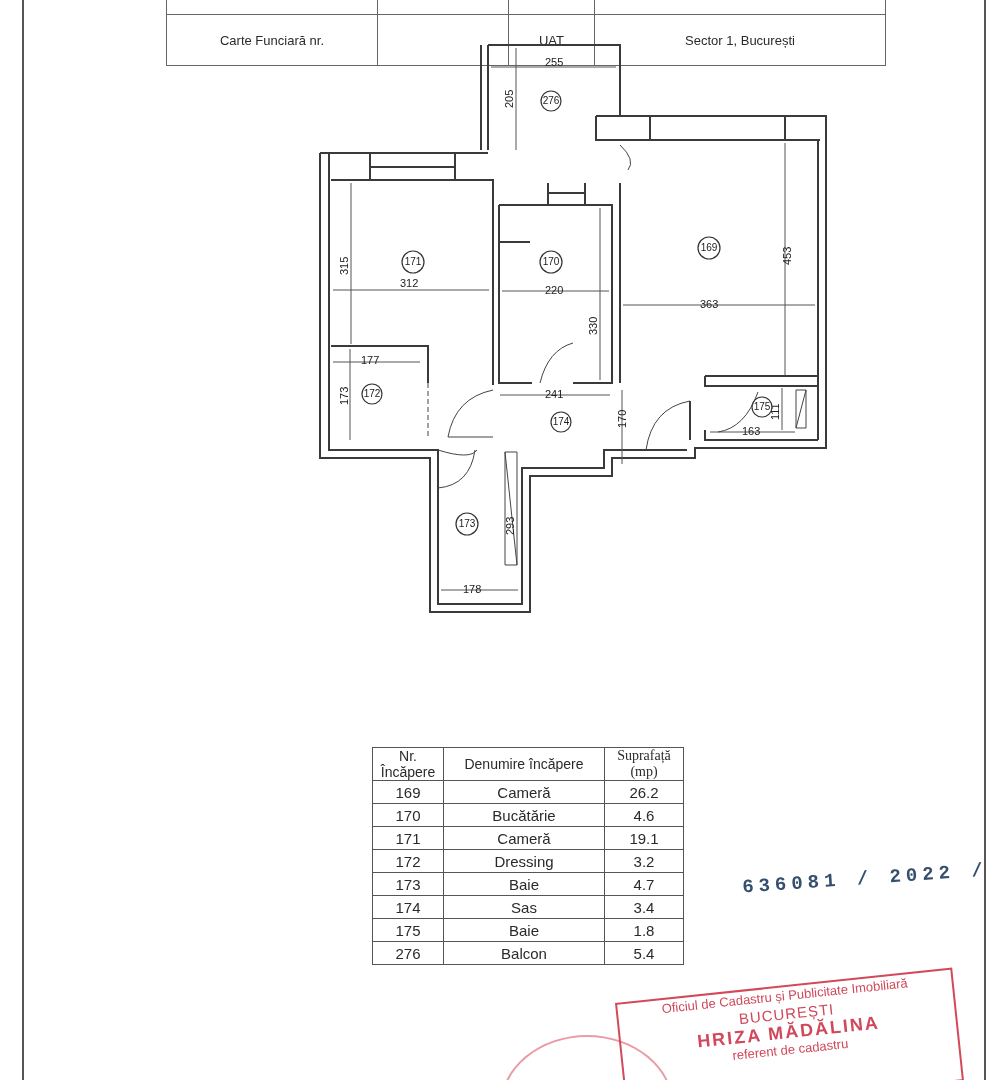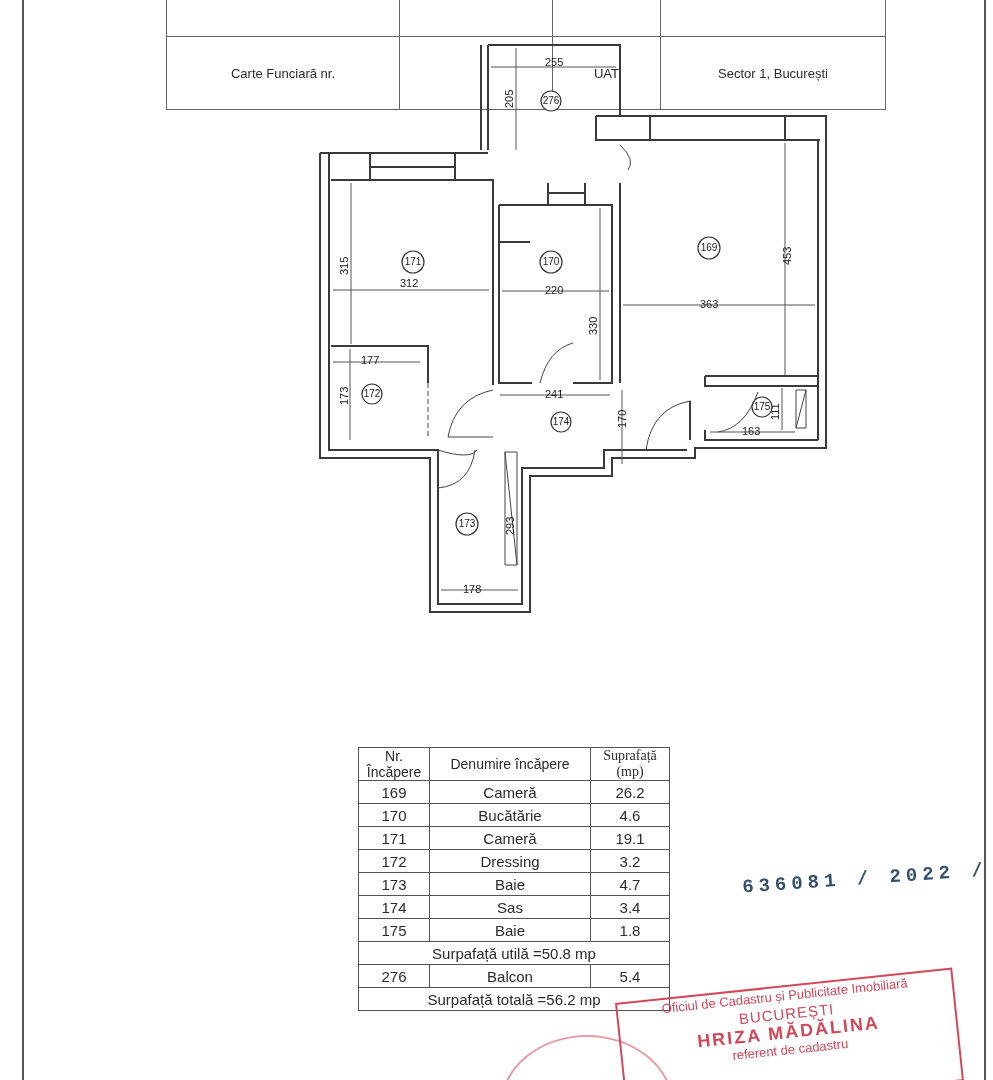--- a/index.html
+++ b/index.html
@@ -3,34 +3,34 @@
 <meta charset="utf-8">
 <style>
   html, body { margin:0; padding:0; background:#ffffff; }
   body { width:993px; height:1080px; position:relative; overflow:hidden;
          font-family:"Liberation Sans", sans-serif; color:#2a2a2a; }
   .page-border-left { position:absolute; left:22px; top:0; width:2px; height:1080px; background:#555; }
   .page-border-right { position:absolute; left:984px; top:0; width:2px; height:1080px; background:#555; }
 
   
   .hdr { position:absolute; left:166px; top:-2px; width:720px; border-collapse:collapse; font-size:13px; }
-  .hdr td { border:1px solid #666; height:40px; padding:16px; text-align:center; vertical-align:middle; }
+  .hdr td { border:1px solid #666; height:40px; padding:5px; text-align:center; vertical-align:middle; }
   .hdr tr.top td { height:6px; border-top:none; }
 
   
   svg.plan { position:absolute; left:0; top:0; }
   .w { fill:none; stroke:#3a3a3a; stroke-width:2; }
   .t { fill:none; stroke:#444; stroke-width:1; }
   .dim { stroke:#555; stroke-width:1; fill:none; }
   .lbl { font-family:"Liberation Sans", sans-serif; font-size:11px; fill:#222; }
   .rc { fill:#fff; stroke:#333; stroke-width:1.2; }
   .rct { font-family:"Liberation Sans", sans-serif; font-size:10px; fill:#222; text-anchor:middle; dominant-baseline:middle; }
 
   
-  .rooms { position:absolute; left:358px; top:747px; border-collapse:collapse; font-size:15px; }
+  .rooms { position:absolute; left:372px; top:747px; border-collapse:collapse; font-size:15px; }
   .rooms td, .rooms th { border:1px solid #555; padding:0; text-align:center; font-weight:normal; height:22px; }
   .rooms th { font-size:14px; line-height:16px; }
   .rooms .c1 { width:70px; } .rooms .c2 { width:160px; } .rooms .c3 { width:78px;font-family:Liberation Serif, serif; }
 
   .regno { position:absolute; left:742px; top:868px; font-family:"Liberation Mono", monospace; font-size:19px;
            color:#35506e; letter-spacing:5px; transform:rotate(-4deg); font-weight:bold; }
 
   .stamp { position:absolute; left:620px; top:985px; width:335px; height:110px; border:2px solid #d24a5a;
            transform:rotate(-6deg); color:#d0485a; text-align:center; font-size:13px; line-height:18px; }
   .stamp .l2 { font-size:15px; letter-spacing:1px; }
@@ -197,29 +197,23 @@
         <td>174</td>
         <td>Sas</td>
         <td>3.4</td>
       </tr>
   <tr>
         <td>175</td>
         <td>Baie</td>
         <td>1.8</td>
       </tr>
   <tr>
-        <td colspan="3">Surpafață utilă =50.8 mp</td>
-      </tr>
-  <tr>
         <td>276</td>
         <td>Balcon</td>
         <td>5.4</td>
-      </tr>
-  <tr>
-        <td colspan="3">Surpafață totală =56.2 mp</td>
       </tr>
 </tbody>
   </table>
 
 <div class="regno">636081 / 2022 /</div>
 
 <div class="round-stamp"></div>
 <div class="stamp">
   <div>Oficiul de Cadastru și Publicitate Imobiliară</div>
   <div class="l2">BUCUREȘTI</div>

